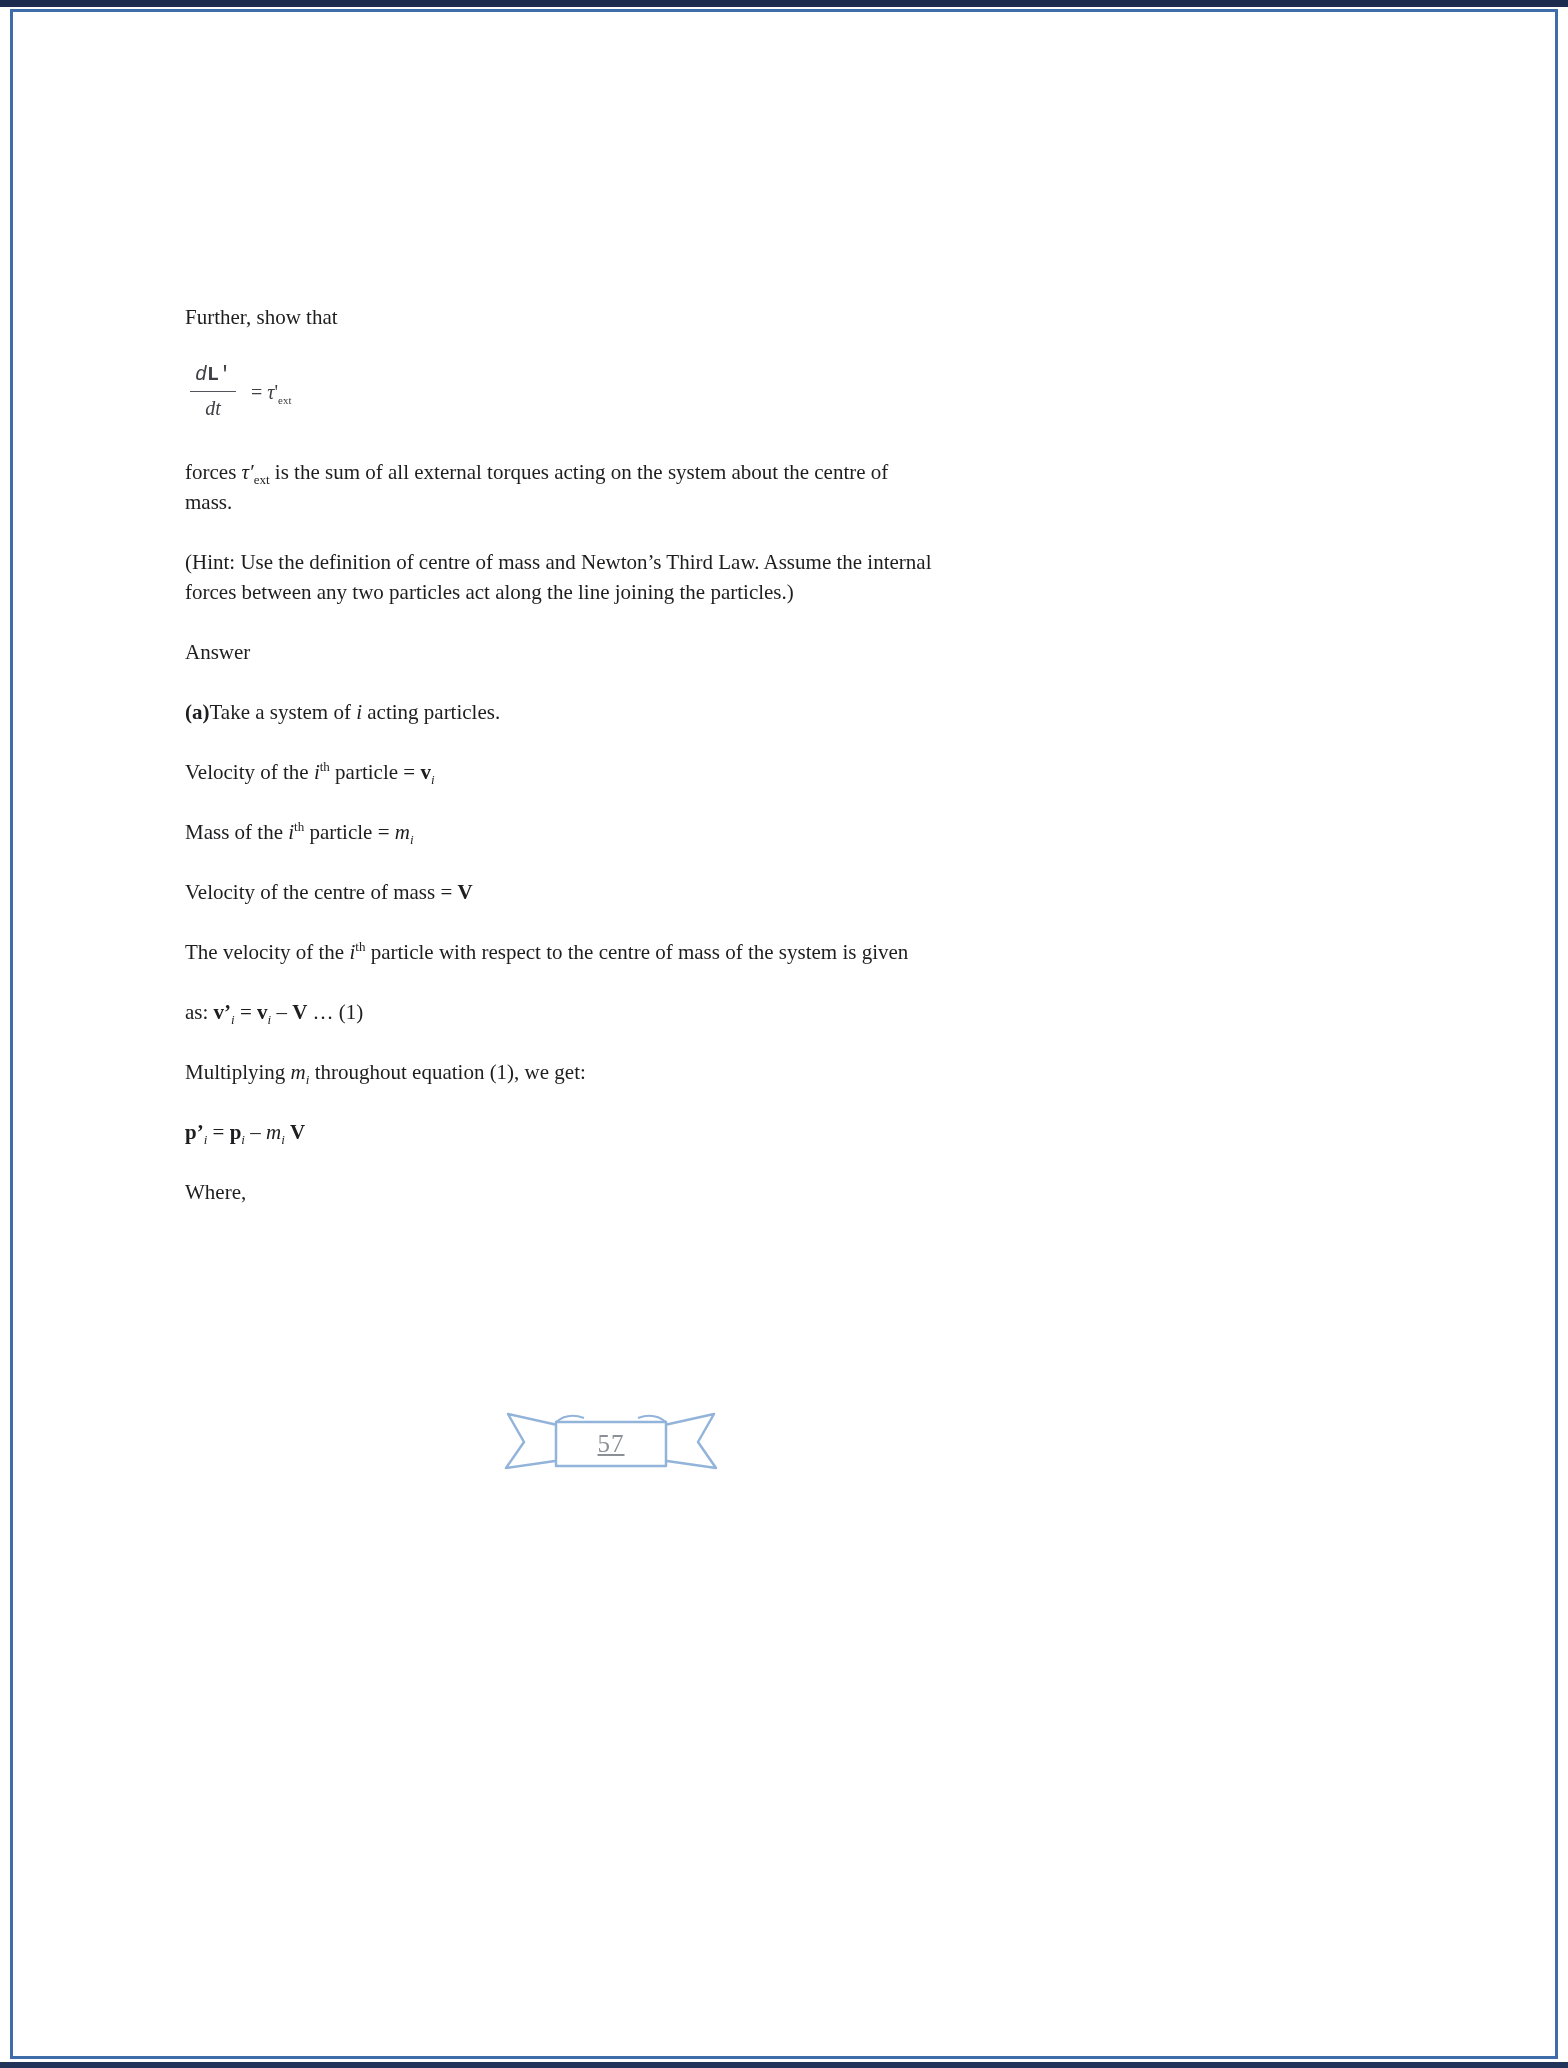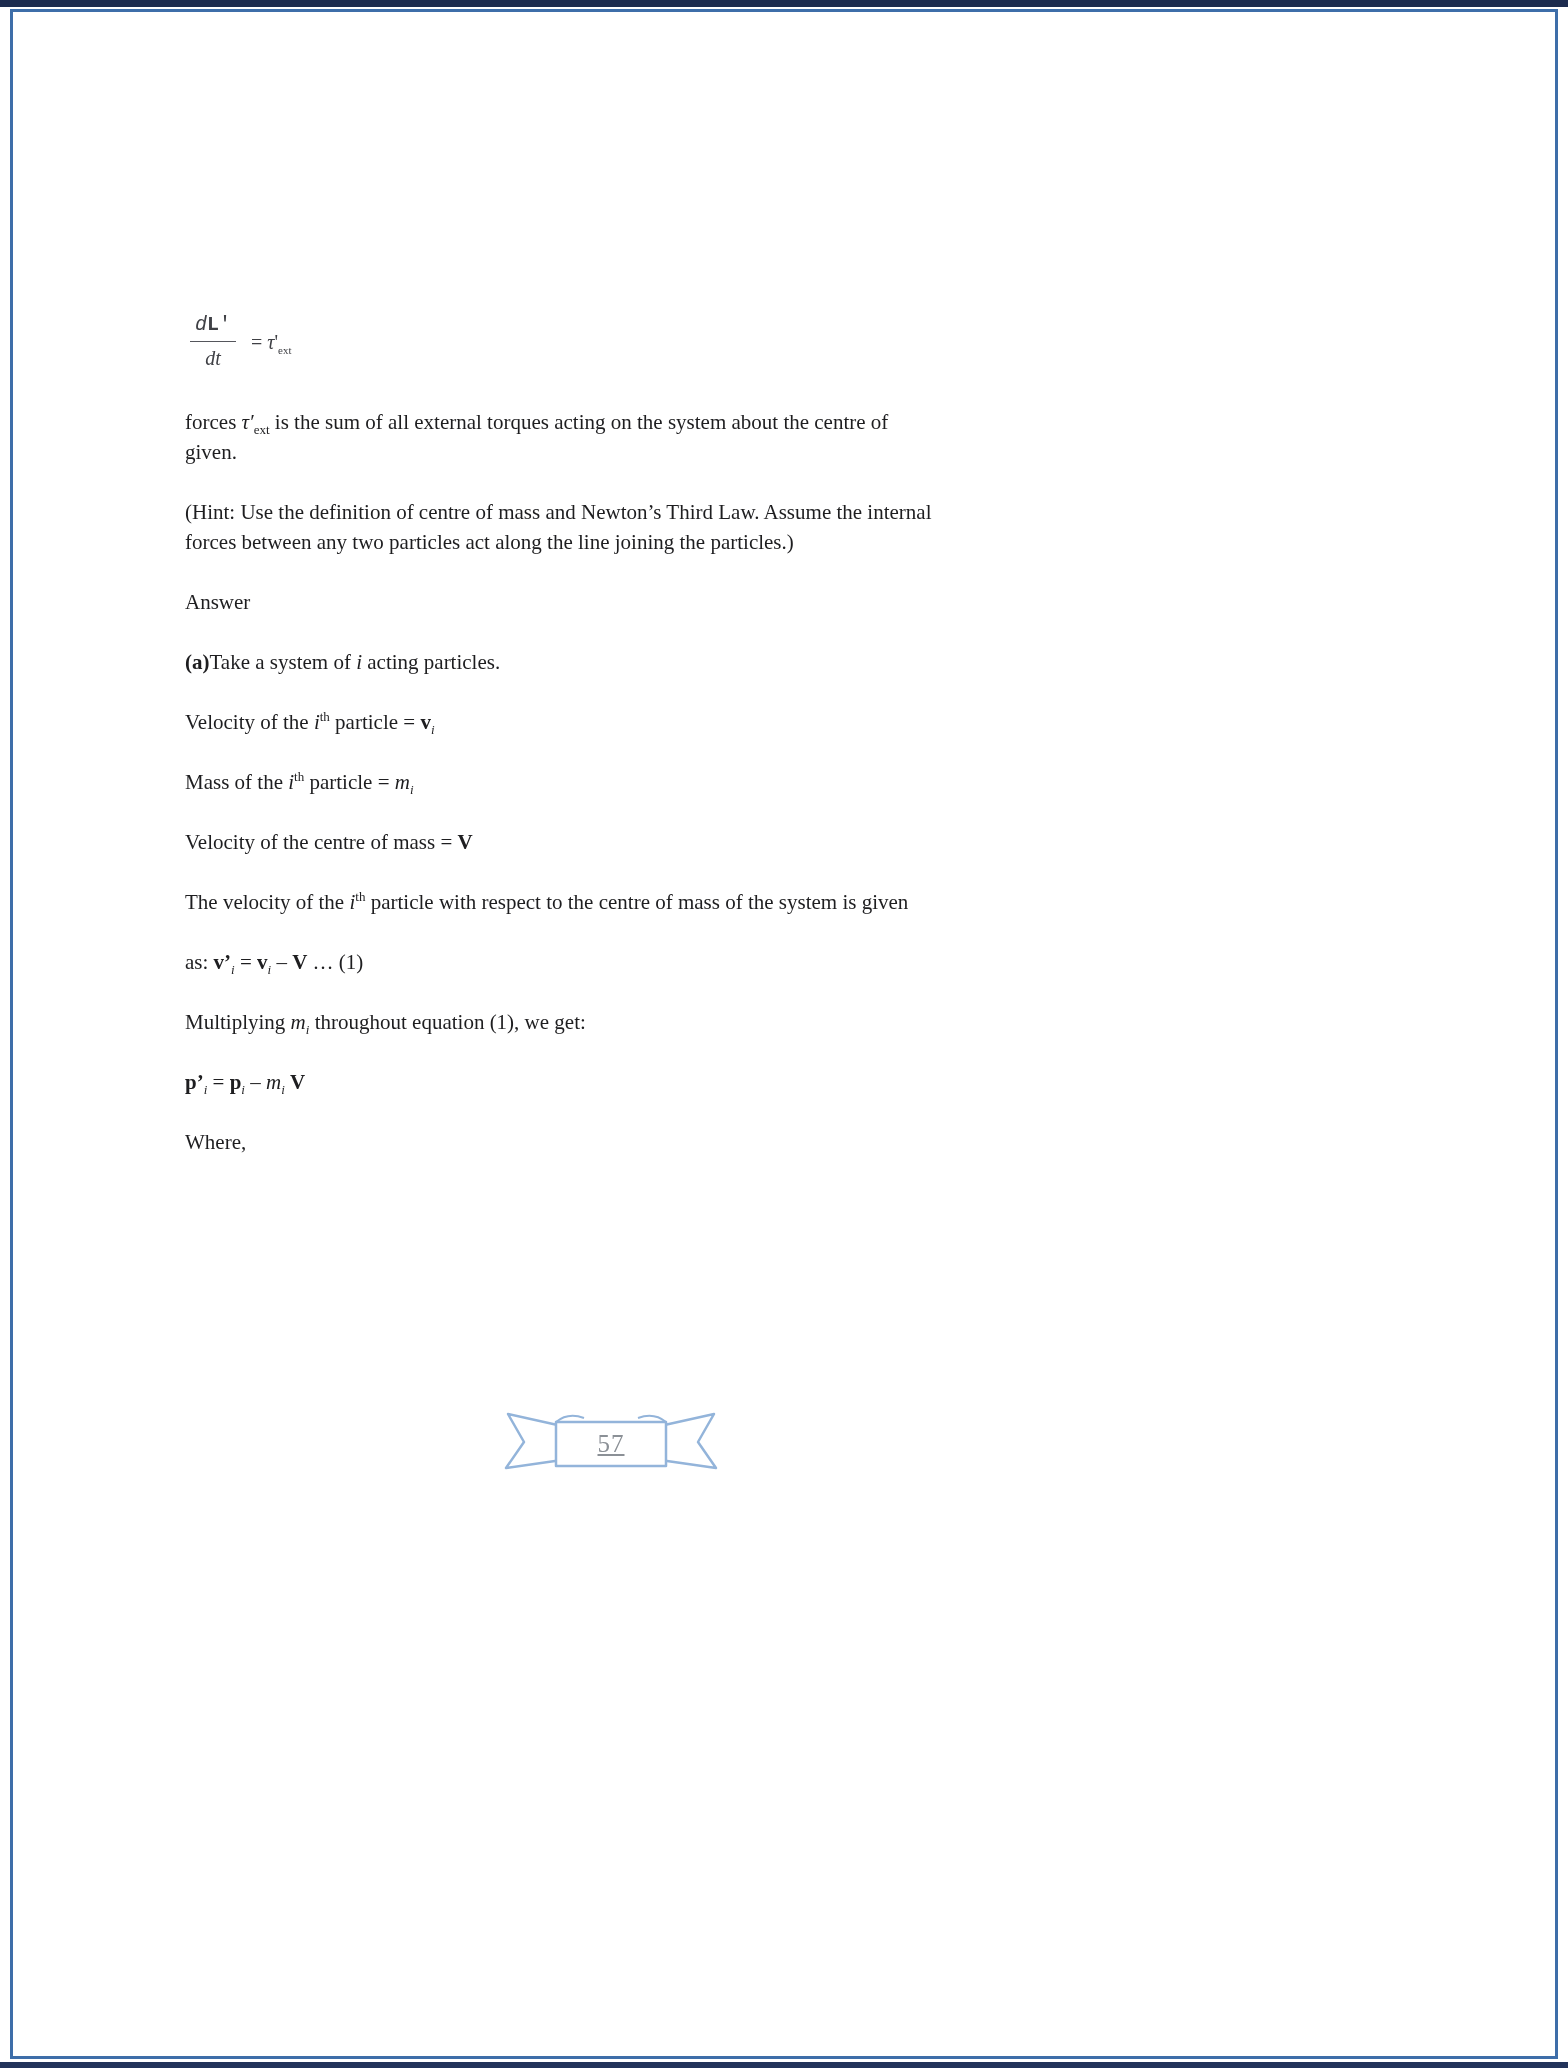--- a/index.html
+++ b/index.html
@@ -71,30 +71,31 @@
 <body>
 
 <div class="page">
 
   <div class="edge-strip-top"></div>
   <div class="edge-strip-bottom"></div>
   <div class="page-border"></div>
 
   <div class="content">
 
+    <p class="para"><span>Further, show that</span></p>
 
     <div class="equation">
       <span class="frac">
         <span class="num"><span class="it">d</span><span class="bd">L</span><span>'</span></span>
         <span class="den"><span class="it">dt</span></span>
       </span>
       <span class="eq-rhs"><span>= </span><span class="it">τ</span><span>'</span><sub>ext</sub></span>
     </div>
 
-    <p class="para"><span>forces </span><span class="it">τ′</span><sub>ext</sub><span> is the sum of all external torques acting on the system about the centre of</span><br><span>given.</span></p>
+    <p class="para"><span>forces </span><span class="it">τ′</span><sub>ext</sub><span> is the sum of all external torques acting on the system about the centre of</span><br><span>mass.</span></p>
 
     <p class="para"><span>(Hint: Use the definition of centre of mass and Newton’s Third Law. Assume the internal</span><br><span>forces between any two particles act along the line joining the particles.)</span></p>
 
     <p class="para"><span>Answer</span></p>
 
     <p class="para"><span class="bd">(a)</span><span>Take a system of </span><span class="it">i</span><span> acting particles.</span></p>
 
     <p class="para"><span>Velocity of the </span><span class="it">i</span><sup>th</sup><span> particle = </span><span class="bd">v</span><sub class="it">i</sub></p>
 
     <p class="para"><span>Mass of the </span><span class="it">i</span><sup>th</sup><span> particle = </span><span class="it">m</span><sub class="it">i</sub></p>

